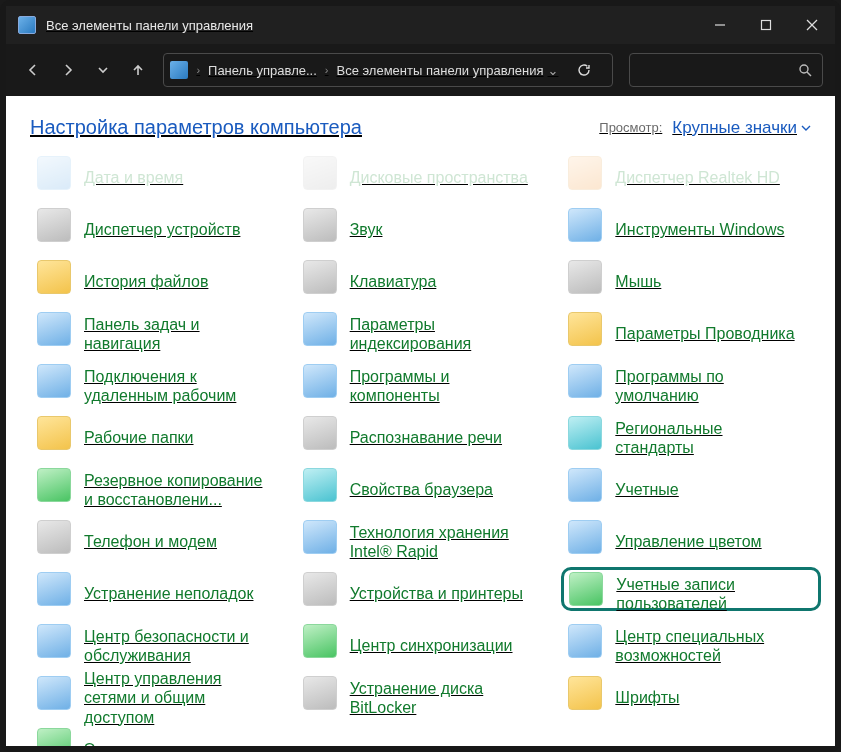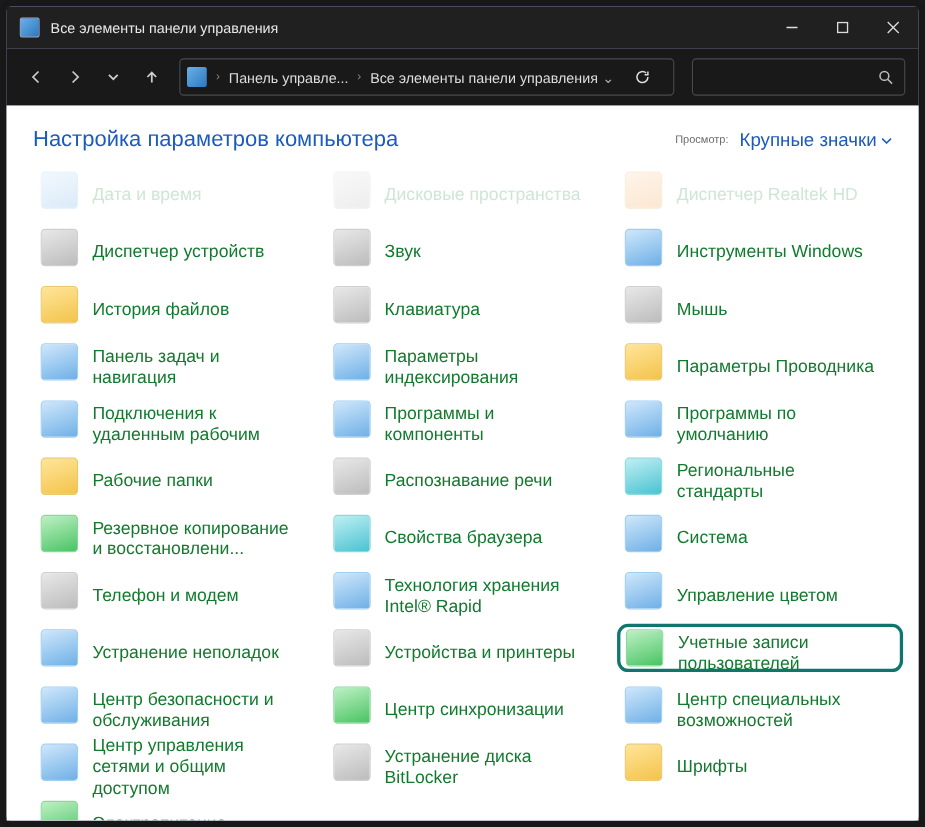--- a/index.html
+++ b/index.html
@@ -6,25 +6,26 @@
 body {
   font-family: "Segoe UI", Tahoma, sans-serif;
   background: #1a1a1a;
   width: 841px;
   height: 752px;
   overflow: hidden;
 }
 .window {
   width: 841px;
   height: 752px;
-  background: #c4b5fd;
+  background: #fca5a5;
   border: 6px solid #181818;
   border-radius: 10px;
   display: flex;
   flex-direction: column;
+  text-decoration: underline;
 }
 .titlebar {
   height: 38px;
   background: #202020;
   display: flex;
   align-items: center;
   padding-left: 12px;
   color: #e8e8e8;
   font-size: 13px;
 }
@@ -103,21 +104,21 @@
   display: flex;
   align-items: center;
   padding: 20px 24px 4px 24px;
 }
 .headerrow h1 {
   color: #1a5bbf;
   font-weight: 400;
   font-size: 20px;
 }
 .headerrow .spacer { flex: 1; }
-.viewlabel { color: #6a6a6a; font-size: 10px; margin-right: 10px; }
+.viewlabel { color: #6a6a6a; font-size: 13px; margin-right: 10px; }
 .viewlink { color: #1a5bbf; font-size: 17px; display: flex; align-items: center; gap: 4px; }
 .grid {
   display: grid;
   grid-template-columns: repeat(3, 1fr);
   column-gap: 6px;
   row-gap: 8px;
   padding: 8px 14px 8px 24px;
   overflow: hidden;
 }
 .item {
@@ -359,21 +360,21 @@
         <div class="item">
           <div class="item-icon">
             <div class="ic ic-teal"></div>
           </div>
           <div class="item-label">Свойства браузера</div>
         </div>
         <div class="item">
           <div class="item-icon">
             <div class="ic ic-blue"></div>
           </div>
-          <div class="item-label">Система</div>
+          <div class="item-label">Учетные</div>
         </div>
         <div class="item">
           <div class="item-icon">
             <div class="ic ic-gray"></div>
           </div>
           <div class="item-label">Телефон и модем</div>
         </div>
         <div class="item">
           <div class="item-icon">
             <div class="ic ic-blue"></div>

